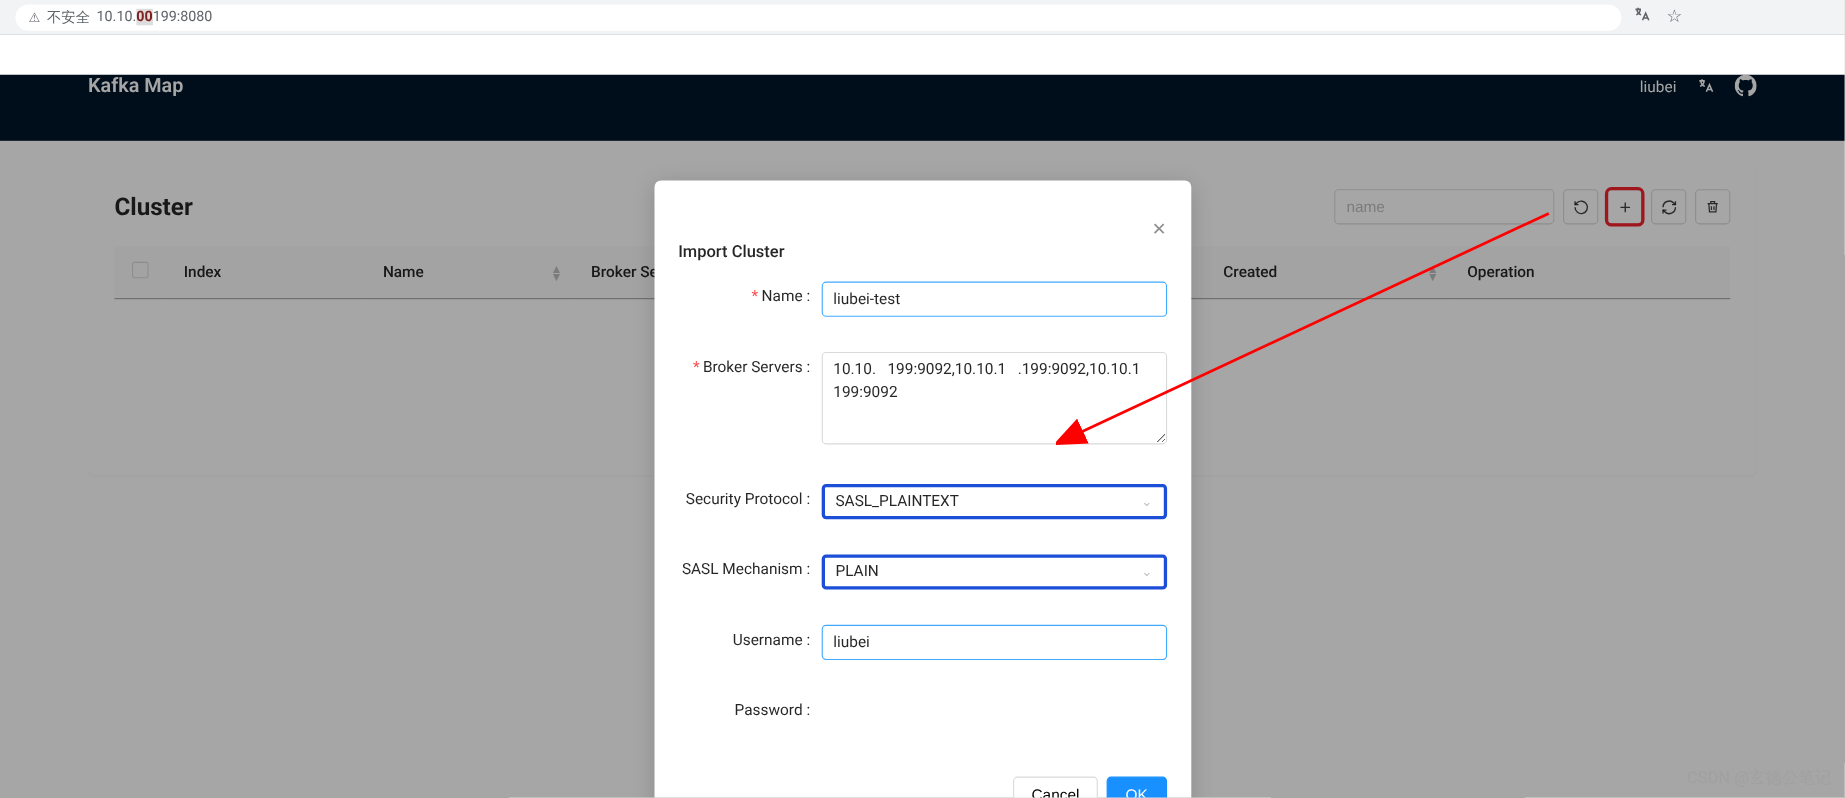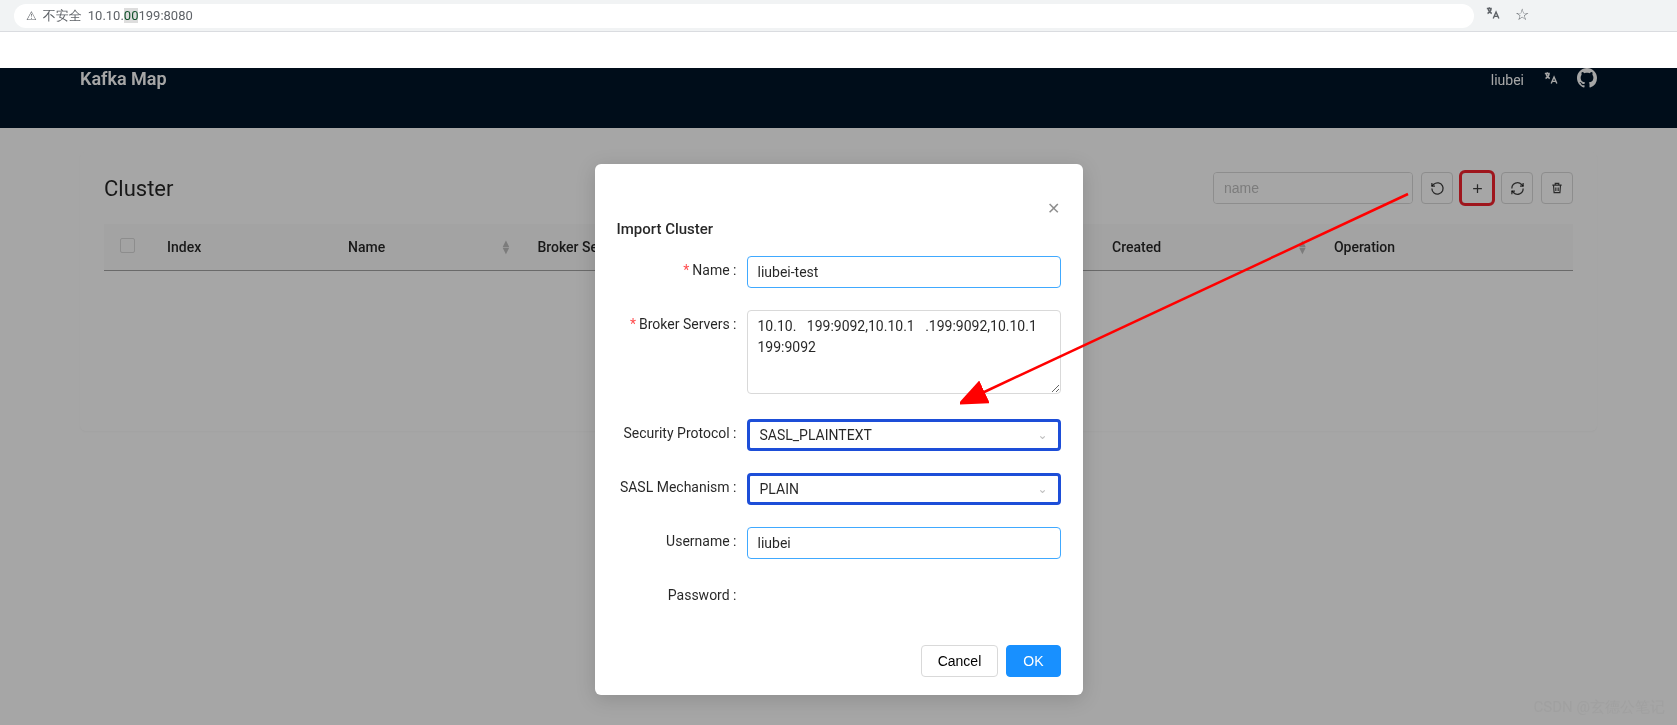--- a/index.html
+++ b/index.html
@@ -17,21 +17,21 @@
     
     .header { height: 60px; background: #001529; color: #fff; display: flex; align-items: flex-start; padding: 0 80px; justify-content: space-between; }
     .header .brand { font-size: 18px; font-weight: 600; color: #fff; }
     .header .right { display: flex; align-items: center; gap: 18px; font-size: 14px; }
     .header .ghicon svg { fill: #fff; width: 20px; height: 20px; }
     
     
     .content { padding: 24px 80px; position: relative; }
     .card { background: #fff; border-radius: 6px; box-shadow: 0 1px 2px rgba(0,0,0,0.03); padding: 20px 24px; }
     .card-head { display: flex; justify-content: space-between; align-items: center; margin-bottom: 20px; }
-    .card-title { font-size: 22px; font-weight: 400; }
+    .card-title { font-size: 22px; font-weight: 700; }
     .toolbar { display: flex; gap: 8px; align-items: center; }
     .search-wrap { display: flex; border: 1px solid #d9d9d9; border-radius: 4px; overflow: hidden; width: 200px; height: 32px; }
     .search-wrap input { border: none; padding: 0 10px; flex: 1; font-size: 14px; outline: none; }
     .search-wrap input::placeholder { color: #bfbfbf; }
     .icon-btn { width: 32px; height: 32px; border: 1px solid #d9d9d9; border-radius: 4px; display: flex; align-items: center; justify-content: center; color: rgba(0,0,0,0.75); background: #fff; cursor: pointer; }
     .icon-btn.highlight { outline: 3px solid #f5222d; outline-offset: -1px; }
     
     
     .tbl { width: 100%; border-collapse: collapse; }
     .tbl th { background: #fafafa; padding: 14px 16px; text-align: left; font-weight: 500; color: rgba(0,0,0,0.85); border-bottom: 1px solid #a3a3a3; position: relative; font-size: 14px; }
@@ -40,21 +40,21 @@
     .chkbox { width: 15px; height: 15px; border: 1px solid #d9d9d9; border-radius: 2px; display: inline-block; }
     .empty-body { height: 140px; }
     
     
     .mask { position: absolute; top: 68px; left: 0; right: 0; bottom: 0; background: rgba(0,0,0,0.35); z-index: 100; }
     .modal { position: absolute; top: 164px; left: 50%; transform: translateX(-50%); width: 488px; background: #fff; border-radius: 6px; box-shadow: 0 4px 20px rgba(0,0,0,0.15); z-index: 101; }
     .modal-head { padding: 14px 22px; display: flex; justify-content: space-between; align-items: center; }
     .modal-title { font-size: 15px; font-weight: 500; margin-top: 42px; }
     .modal-close { color: rgba(0,0,0,0.45); cursor: pointer; font-size: 16px; }
     .modal-body { padding: 4px 22px 10px; }
-    .form-row { display: flex; margin-bottom: 22px; }
+    .form-row { display: flex; margin-bottom: 32px; }
     .form-label { width: 130px; text-align: right; padding-right: 10px; padding-top: 6px; font-size: 14px; color: rgba(0,0,0,0.85); flex-shrink: 0; }
     .form-label .req { color: #ff4d4f; margin-right: 3px; }
     .form-control { flex: 1; }
     .form-control input, .form-control textarea { width: 100%; border: 1px solid #d9d9d9; border-radius: 4px; padding: 5px 10px; font-size: 14px; font-family: inherit; color: rgba(0,0,0,0.85); background: #fff; }
     .form-control input { height: 32px; }
     .form-control input.hover { border-color: #40a9ff; }
     .form-control input.focus { border-color: #40a9ff; box-shadow: 0 0 0 2px rgba(24,144,255,0.2); }
     .form-control textarea { height: 84px; resize: vertical; line-height: 1.5; }
     .form-control .sel { height: 32px; border: 3px solid #1d4ed8; border-radius: 4px; padding: 0 10px; display: flex; align-items: center; justify-content: space-between; cursor: pointer; }
     .form-control .sel .arrow { color: #bfbfbf; font-size: 12px; }
@@ -70,21 +70,21 @@
     
     .watermark { position: absolute; right: 12px; bottom: 8px; color: rgba(160,160,160,0.9); font-size: 15px; z-index: 200; }
   </style>
 </head>
 <body>
 
 <div class="browser-bar">
   <div class="addr-box">
     <span class="sec">⚠</span>
     <span class="secure-text">不安全</span>
-    <span><span>10.10.</span><span style="background:#ddd;color:#14532d;">00</span><span>199:8080</span></span>
+    <span><span>10.10.</span><span style="background:#ddd;color:#7f1d1d;font-weight:bold;">00</span><span>199:8080</span></span>
   </div>
   <div class="browser-icons">
     <span>
       <svg width="17" height="17" viewBox="0 0 24 24" fill="none" stroke="#5f6368" stroke-width="2">
           <path d="M4 5h7M7.5 3v2M6 5c0 3 3 6 5 7M10 5c0 3-3 6-5 7M13 19l4-9 4 9M14.2 16h5.6"></path>
         </svg>
     </span>
     <span>☆</span>
   </div>
 </div>

